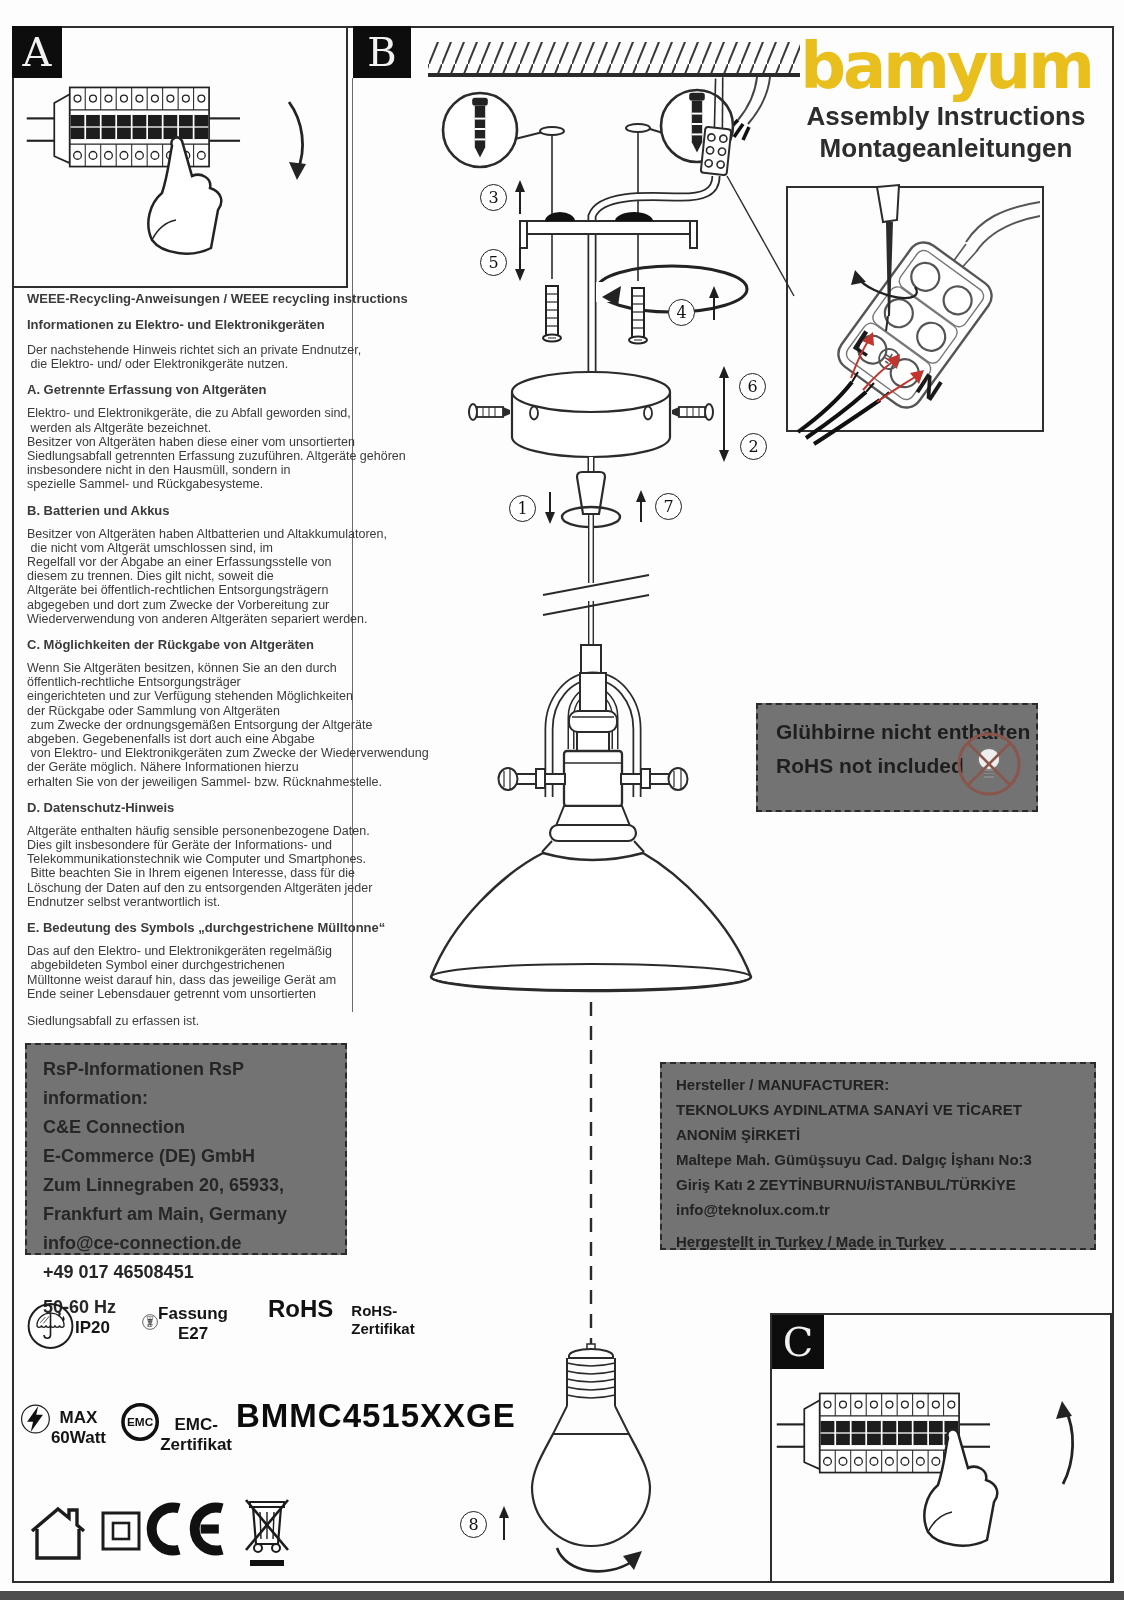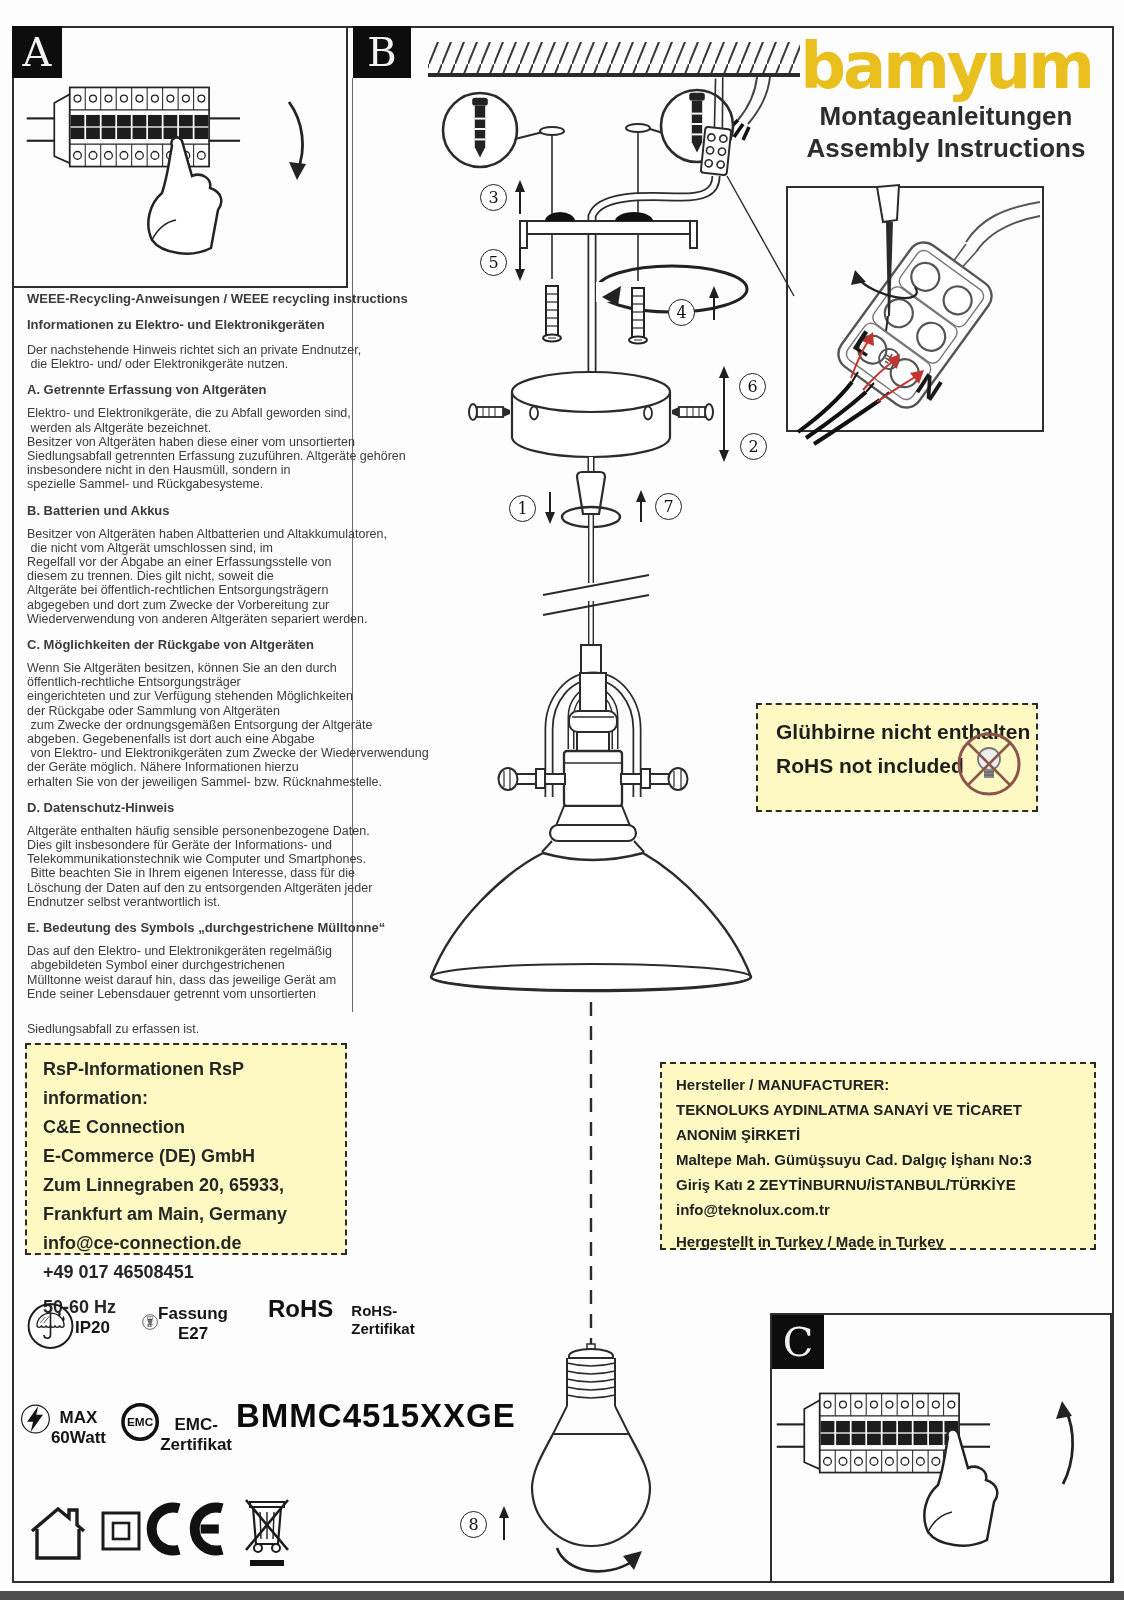--- a/index.html
+++ b/index.html
@@ -1,28 +1,28 @@
 <!DOCTYPE html>
 <html><head>
 <meta charset="utf-8">
 <style>
   html,body{margin:0;padding:0;background:#fff;}
   #page{position:relative;width:1124px;height:1600px;background:#fdfdfd;overflow:hidden;
         font-family:"Liberation Sans",sans-serif;color:#2b2b2b;}
   .abs{position:absolute;}
   .frame{border:2px solid #2f2f2f;background:transparent;}
-  .dashbox{border:2.5px dashed #2b2b2b;background:#fef9c3;}
+  .dashbox{border:2.5px dashed #2b2b2b;background:#737373;}
   .plabel{background:#0d0d0d;color:#f2f2f2;display:flex;align-items:center;justify-content:center;
           font:400 40px "DejaVu Serif",serif;}
   .vline{border-left:1.5px solid #6a6a6a;width:0;}
   .weee{position:absolute;left:27px;top:291px;width:340px;color:#3b3b3b;}
   .w-t{font:700 13px/15px "Liberation Sans",sans-serif;margin-bottom:11px;white-space:pre;}
   .w-h{font:700 13px/15px "Liberation Sans",sans-serif;margin:11px 0 9px;white-space:pre;}
   .w-p{font:500 12.5px/14.2px "Liberation Sans",sans-serif;white-space:pre;}
-  .w-f{margin-top:21px;}
+  .w-f{margin-top:13px;}
   .step{position:absolute;width:25px;height:25px;border:1.7px solid #1f1f1f;border-radius:50%;
         display:flex;align-items:center;justify-content:center;background:#fff;z-index:3;
         font:400 16px "DejaVu Serif",serif;color:#111;}
   .brand{font:800 64px/68px "DejaVu Sans",sans-serif;letter-spacing:-3px;color:#E9BF1E;}
   .sub{font:700 26px/32px "Liberation Sans",sans-serif;color:#2d2d2d;}
   .note-line{font:600 21px/34px "Liberation Sans",sans-serif;color:#1e1e1e;}
   .rsp{font:700 18px/29px "Liberation Sans",sans-serif;color:#262626;}
   .mfr{font:700 15px/25px "Liberation Sans",sans-serif;color:#222;}
   .cap{font:700 17px/20px "Liberation Sans",sans-serif;color:#151515;text-align:center;}
   .cap-sm{font:700 15px/18px "Liberation Sans",sans-serif;color:#151515;margin-left:12px;}
@@ -46,22 +46,22 @@
   <div class="abs plabel" style="left:12px;top:26px;width:50px;height:52px;">
       <span>A</span>
     </div>
 
   <div class="abs plabel" style="left:353px;top:26px;width:58px;height:52px;">
       <span>B</span>
     </div>
 
   <div class="abs" style="left:788px;top:32px;width:316px;text-align:center;">
     <div class="brand">bamyum</div>
+    <div class="sub">Assembly Instructions</div>
     <div class="sub">Montageanleitungen</div>
-    <div class="sub">Assembly Instructions</div>
   </div>
 
   <div class="weee">
     <div class="w-t">WEEE-Recycling-Anweisungen / WEEE recycling instructions</div>
     <div class="w-t">Informationen zu Elektro- und Elektronikgeräten</div>
     <div class="w-p">Der nachstehende Hinweis richtet sich an private Endnutzer,
  die Elektro- und/ oder Elektronikgeräte nutzen.</div>
     <div class="w-h">A. Getrennte Erfassung von Altgeräten</div>
     <div class="w-p">Elektro- und Elektronikgeräte, die zu Abfall geworden sind,
  werden als Altgeräte bezeichnet.

